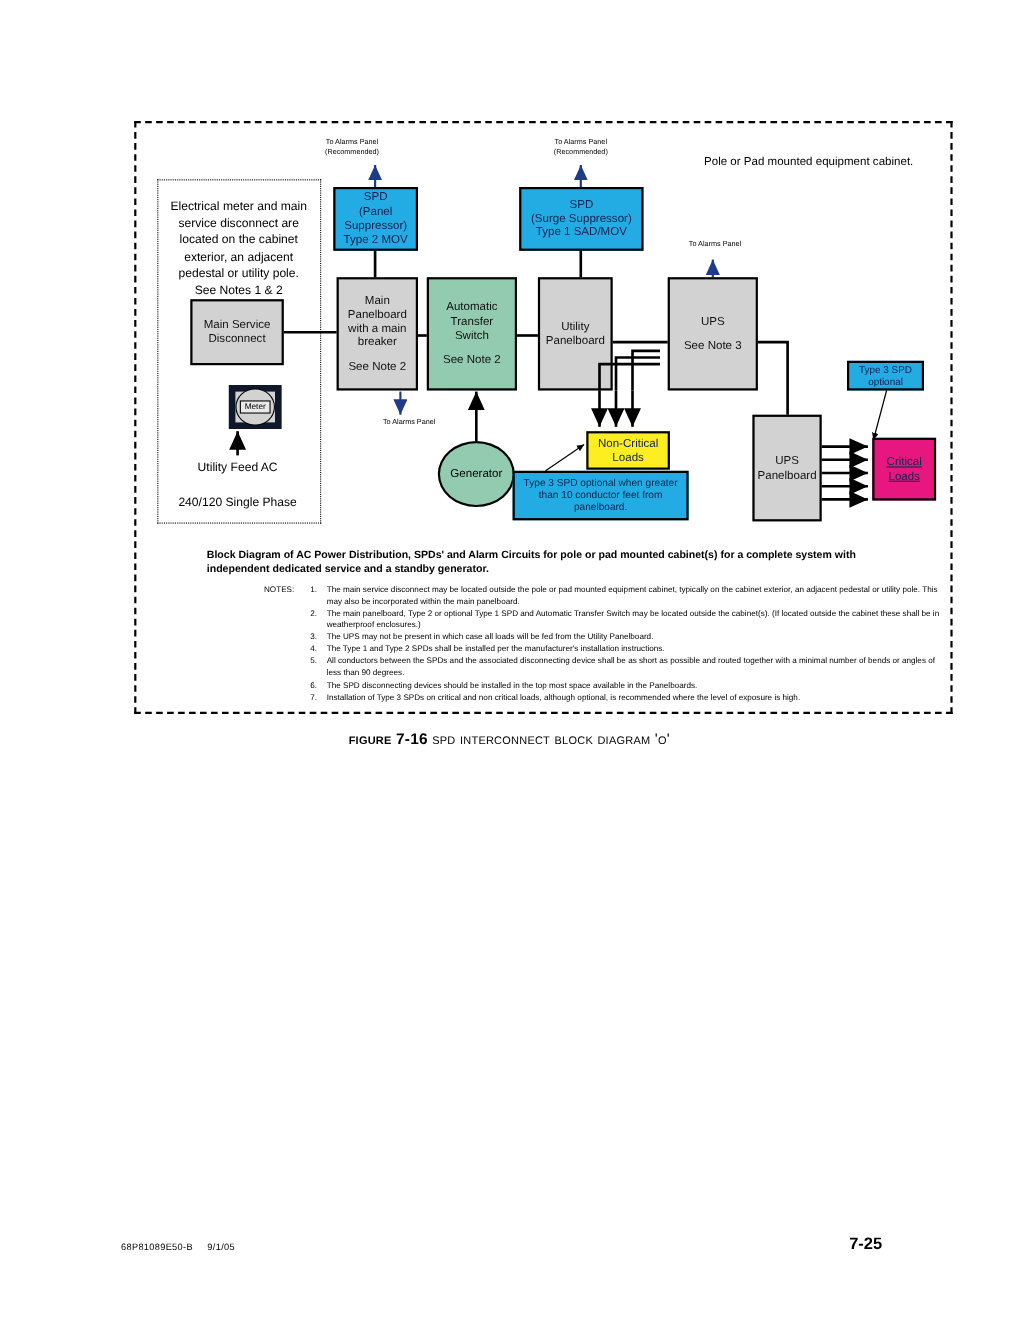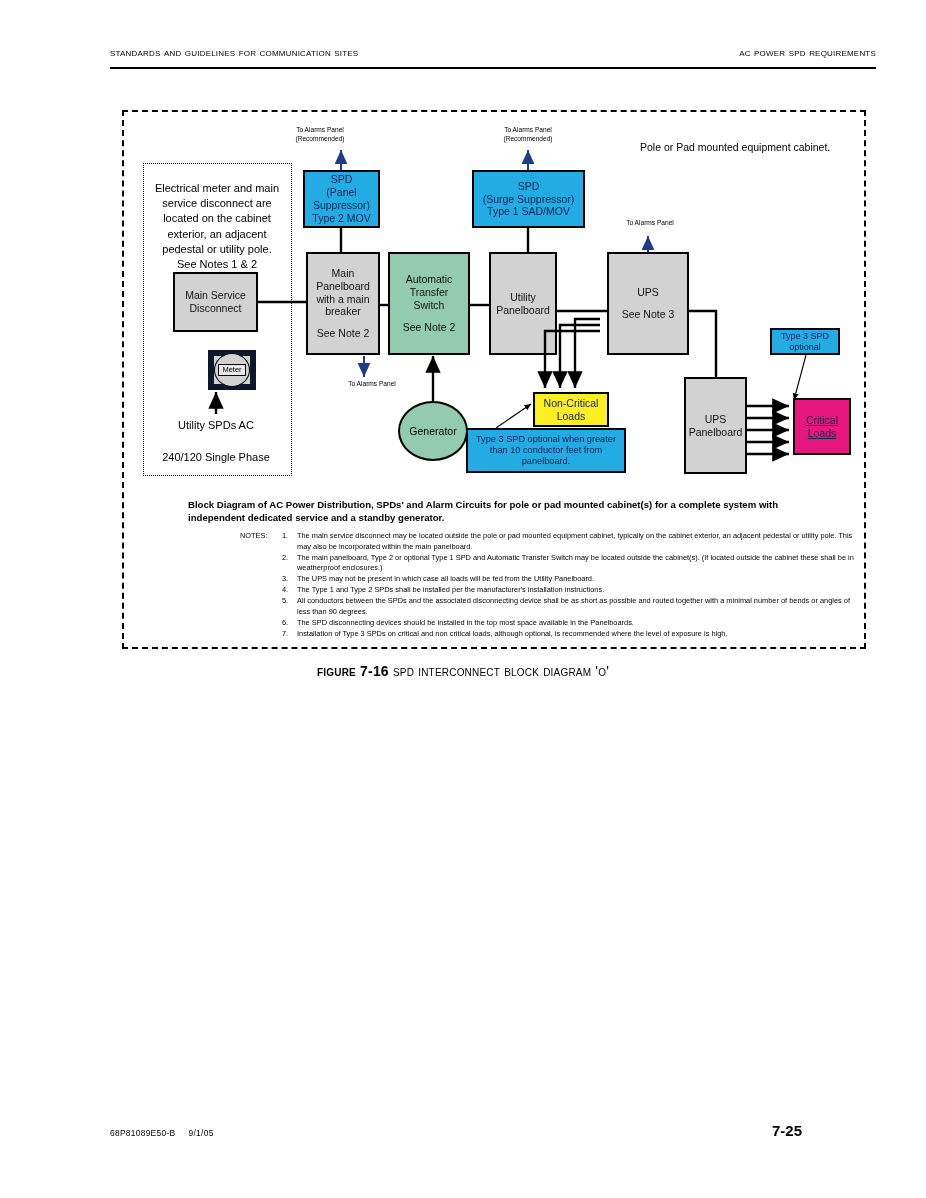--- a/index.html
+++ b/index.html
@@ -115,46 +115,41 @@
   }
   .footer-right {
     position:absolute; right:124px; top:1122px; font-size:15px; font-weight:bold;
   }
 </style>
 </head>
 <body>
 
 <div class="page">
 
-  <div class="header">
-    <div class="hl">Standards and Guidelines for Communication Sites</div>
-    <div class="hr">AC Power SPD Requirements</div>
-    <div class="rule"></div>
-  </div>
 
   <div>
 
     <div class="cabinet"></div>
     <div class="meter-box"></div>
 
     <div class="plain" style="left:640px; top:140px; width:230px;">Pole or Pad mounted equipment cabinet.</div>
 
     <div class="note-txt" style="left:152px; top:181px; width:130px;">Electrical meter and main service disconnect are located on the cabinet exterior, an adjacent pedestal or utility pole. See Notes 1 &amp; 2</div>
 
     <div class="blk grey" style="left:173px; top:272px; width:85px; height:60px;">
       <span class="ln">Main Service Disconnect</span>
     </div>
 
     <div class="meter-outer" style="left:192px; top:350px; width:48px; height:40px;">
       <div class="meter-circle">
         <div class="meter-inner">Meter</div>
       </div>
     </div>
 
-    <div class="note-txt" style="left:176px; top:418px; width:80px;">Utility SPDs AC</div>
+    <div class="note-txt" style="left:176px; top:418px; width:80px;">Utility Feed AC</div>
     <div class="note-txt" style="left:156px; top:450px; width:120px;">240/120 Single Phase</div>
 
     <div class="blk cyan" style="left:303px; top:170px; width:77px; height:58px;">
       <span class="ln">SPD</span>
       <span class="ln">(Panel</span>
       <span class="ln">Suppressor)</span>
       <span class="ln">Type 2 MOV</span>
     </div>
 
     <div class="blk cyan" style="left:472px; top:170px; width:113px; height:58px;">

